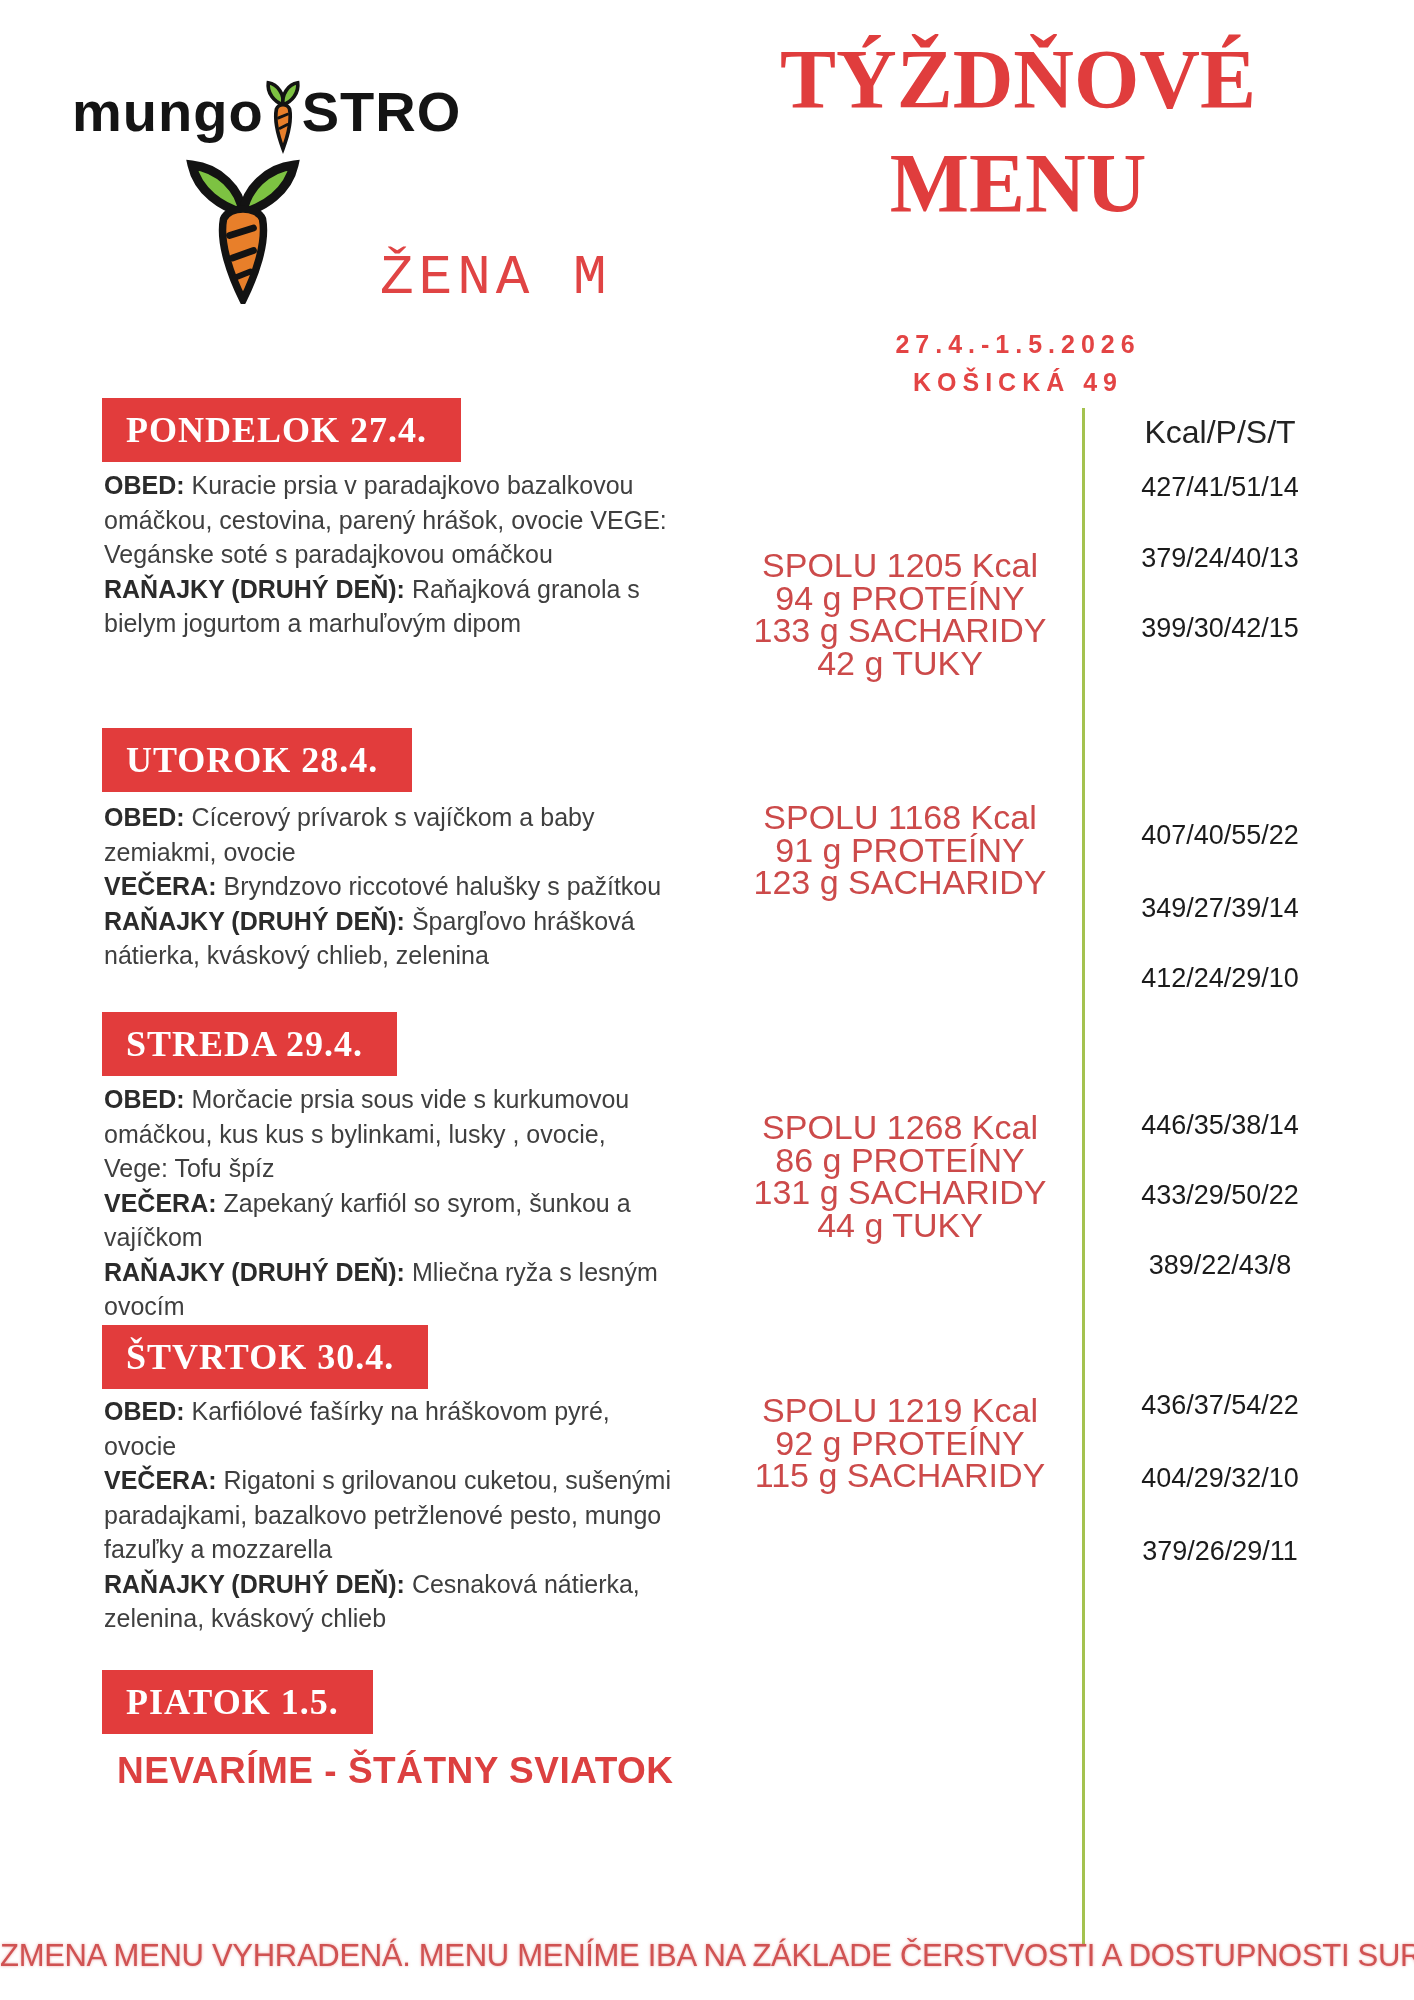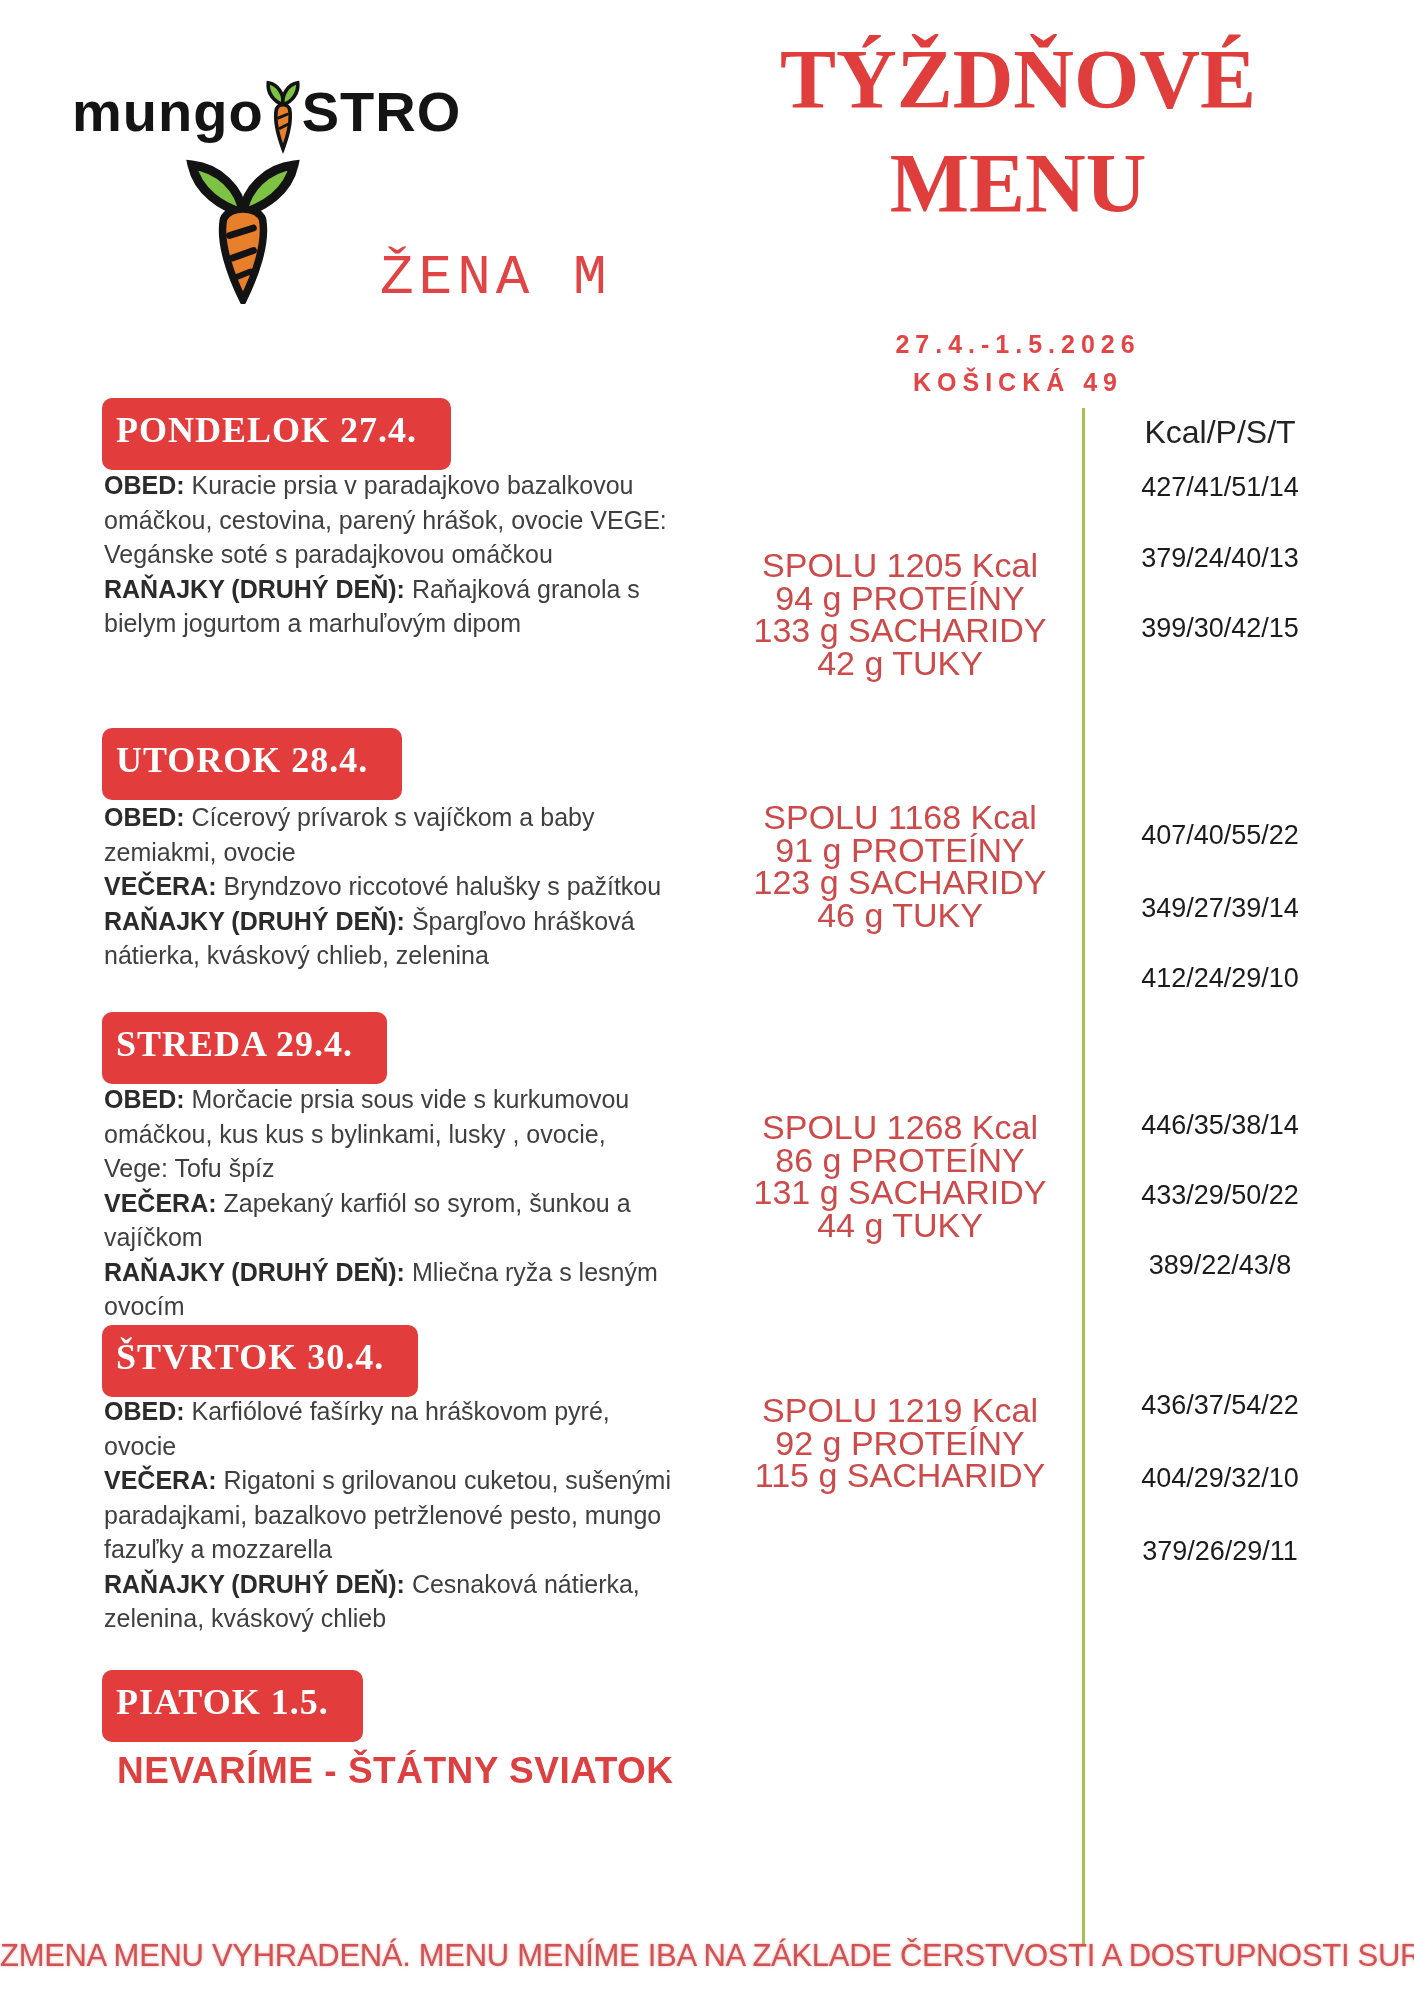--- a/index.html
+++ b/index.html
@@ -49,23 +49,23 @@
   #macro-mon-0{top:472px;} #macro-mon-1{top:543px;} #macro-mon-2{top:613px;}
   #macro-tue-0{top:820px;} #macro-tue-1{top:893px;} #macro-tue-2{top:963px;}
   #macro-wed-0{top:1110px;} #macro-wed-1{top:1180px;} #macro-wed-2{top:1250px;}
   #macro-thu-0{top:1390px;} #macro-thu-1{top:1463px;} #macro-thu-2{top:1536px;}
   
   .banner{
     position:absolute;left:102px;
     background:#e23c3c;color:#ffffff;
     font-family:"Liberation Serif",serif;font-weight:bold;
     font-size:36px;letter-spacing:1px;
-    height:72px;line-height:64px;
-    padding:0 34px 0 14px;
-    display:inline-block;white-space:nowrap;box-sizing:content-box;border-radius:10px;
+    height:64px;line-height:64px;
+    padding:0 34px 0 24px;
+    display:inline-block;white-space:nowrap;box-sizing:content-box;
   }
   #banner-mon{top:398px;} #banner-tue{top:728px;} #banner-wed{top:1012px;}
   #banner-thu{top:1325px;} #banner-fri{top:1670px;}
   
   .day-text{
     position:absolute;left:104px;width:572px;
     font-size:25px;line-height:34.5px;color:#3f3f3f;
   }
   #text-mon{top:468px;} #text-tue{top:800px;} #text-wed{top:1082px;} #text-thu{top:1394px;}
   .meal{display:block;}
@@ -141,21 +141,20 @@
 <div class="banner" id="banner-tue">UTOROK 28.4.</div>
 <div class="day-text" id="text-tue">
   <div class="meal"><span class="meal-label">OBED:</span> <span>Cícerový prívarok s vajíčkom a baby zemiakmi, ovocie</span></div>
   <div class="meal"><span class="meal-label">VEČERA:</span> <span>Bryndzovo riccotové halušky s pažítkou</span></div>
   <div class="meal"><span class="meal-label">RAŇAJKY (DRUHÝ DEŇ):</span> <span>Špargľovo hrášková nátierka, kváskový chlieb, zelenina</span></div>
 </div>
 <div class="spolu" id="spolu-tue">
   <div>SPOLU 1168 Kcal</div>
   <div>91 g PROTEÍNY</div>
   <div>123 g SACHARIDY</div>
-  <div>46 g TUKY</div>
 </div>
 <div class="macro" id="macro-tue-0">407/40/55/22</div>
 <div class="macro" id="macro-tue-1">349/27/39/14</div>
 <div class="macro" id="macro-tue-2">412/24/29/10</div>
 
 <div class="banner" id="banner-wed">STREDA 29.4.</div>
 <div class="day-text" id="text-wed">
   <div class="meal"><span class="meal-label">OBED:</span> <span>Morčacie prsia sous vide s kurkumovou omáčkou, kus kus s bylinkami, lusky , ovocie, Vege: Tofu špíz</span></div>
   <div class="meal"><span class="meal-label">VEČERA:</span> <span>Zapekaný karfiól so syrom, šunkou a vajíčkom</span></div>
   <div class="meal"><span class="meal-label">RAŇAJKY (DRUHÝ DEŇ):</span> <span>Mliečna ryža s lesným ovocím</span></div>

